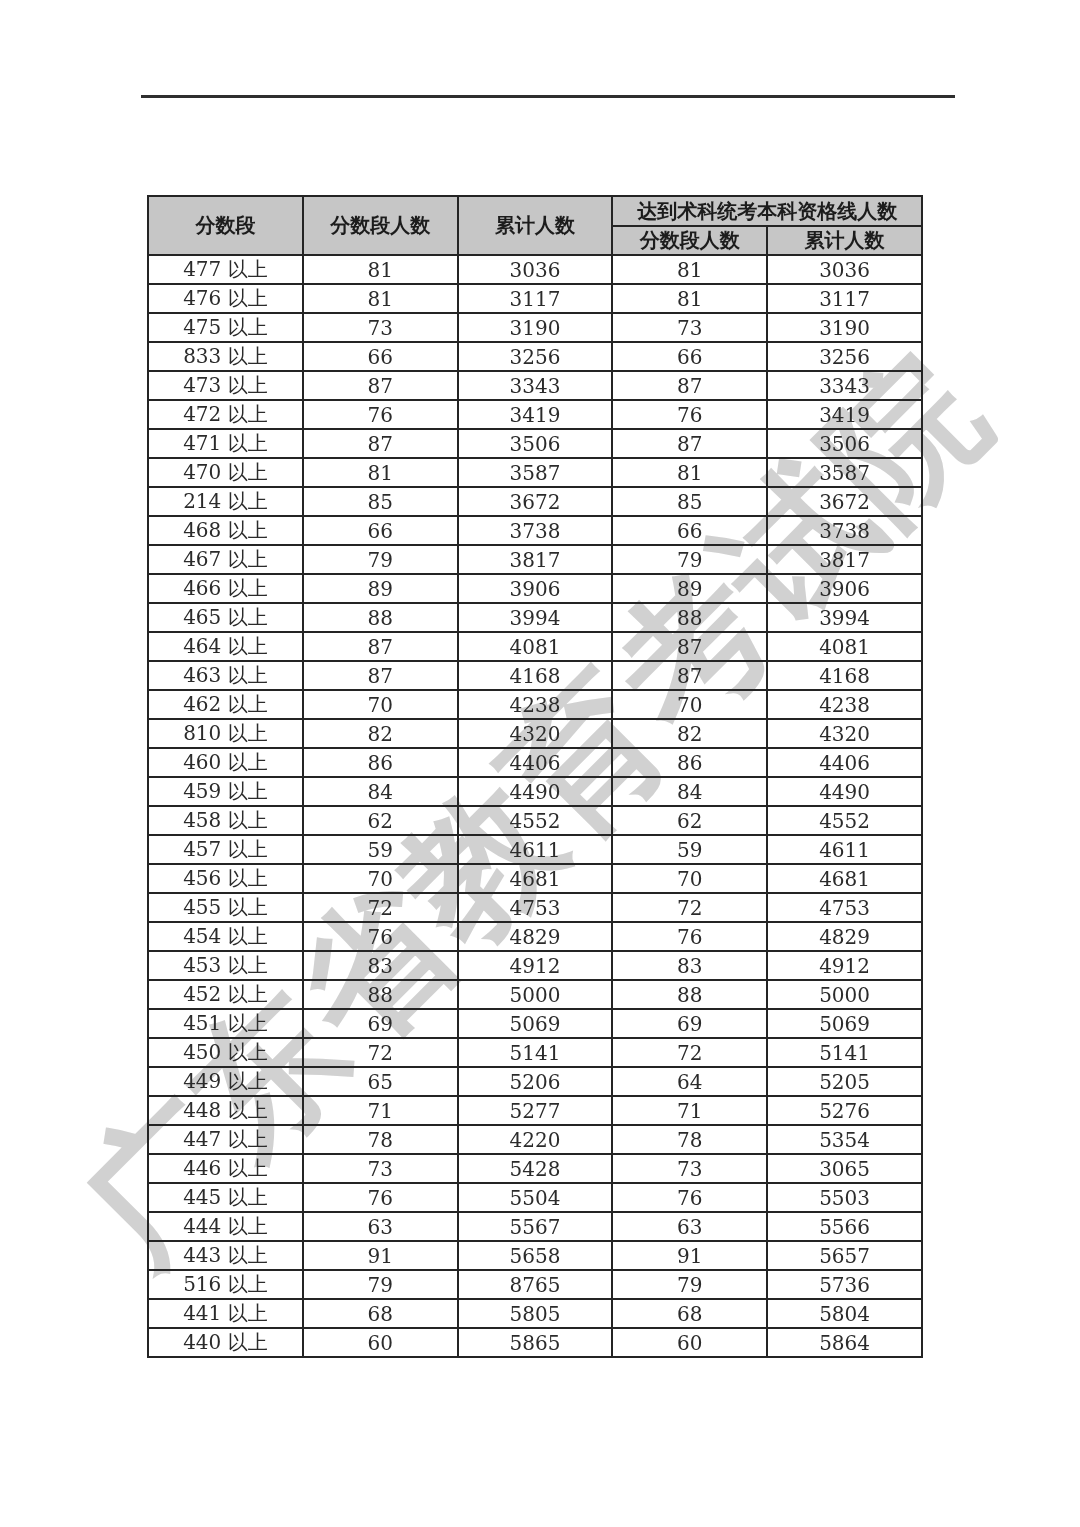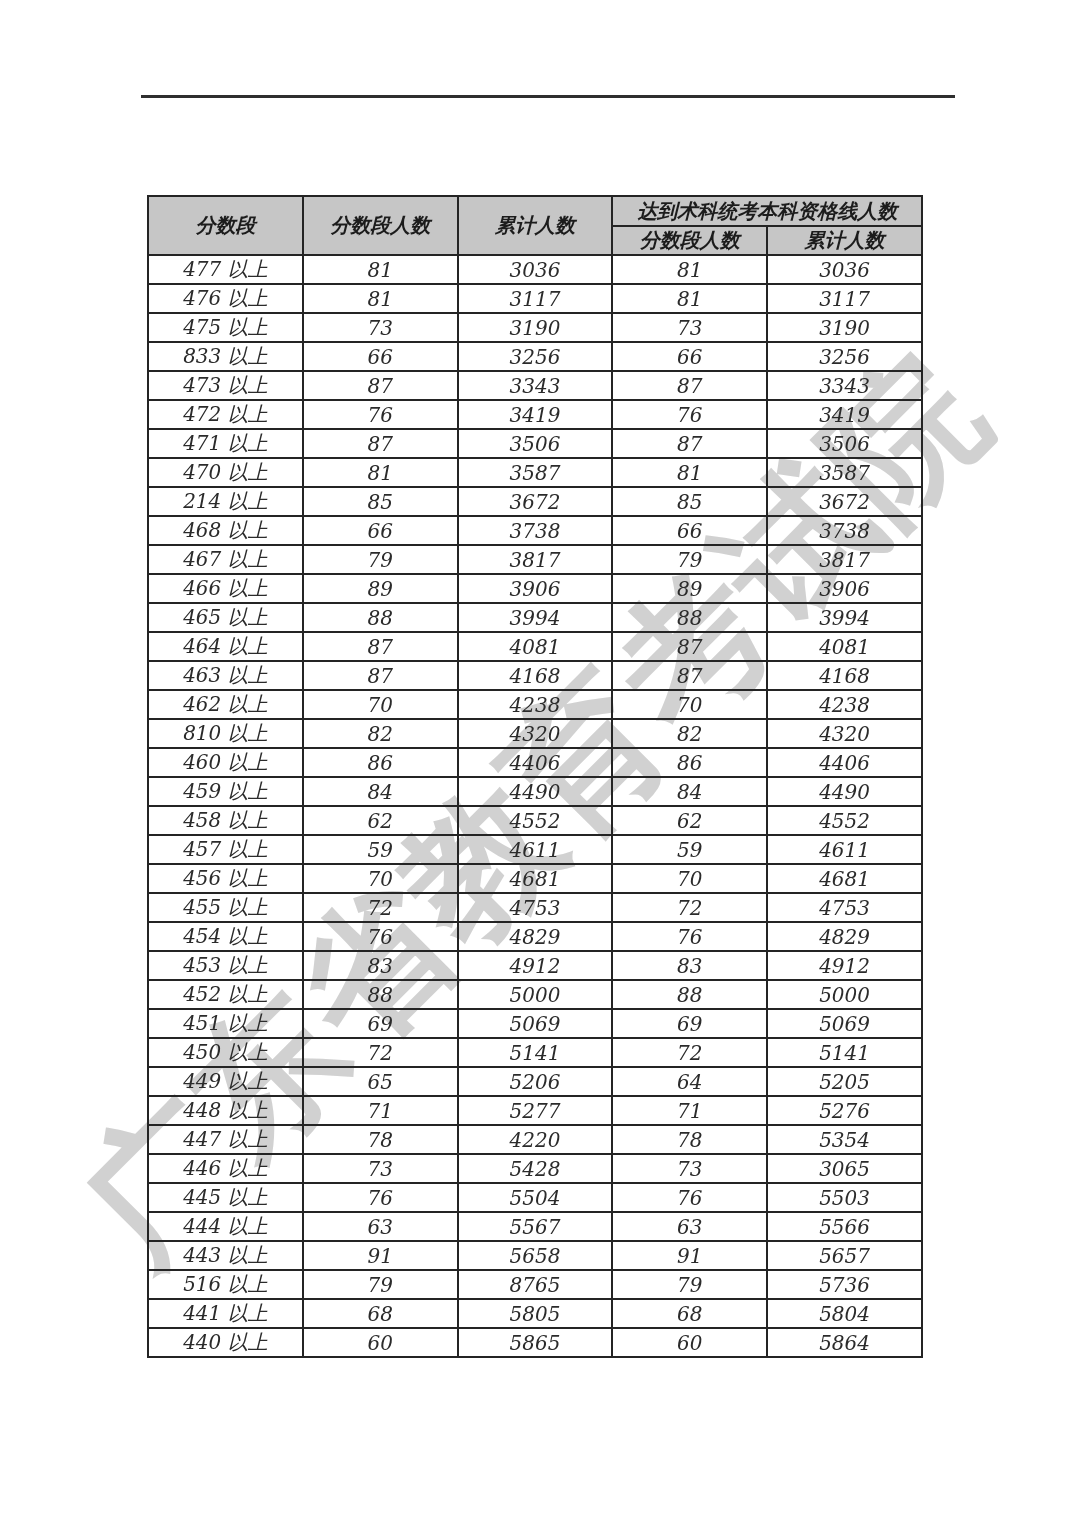--- a/index.html
+++ b/index.html
@@ -39,21 +39,20 @@
   }
   table.score-table {
     position: absolute;
     left: 147px;
     top: 195px;
     width: 776px;
     border-collapse: collapse;
     table-layout: fixed;
     z-index: 2;
     background: transparent;
-    font-style: italic;
   }
   .score-table th, .score-table td {
     border: 2px solid #242424;
     text-align: center;
     vertical-align: middle;
     overflow: hidden;
   }
   .score-table th {
     background: #c6c6c6;
     font-family: "DejaVu Sans", "Liberation Sans", sans-serif;

